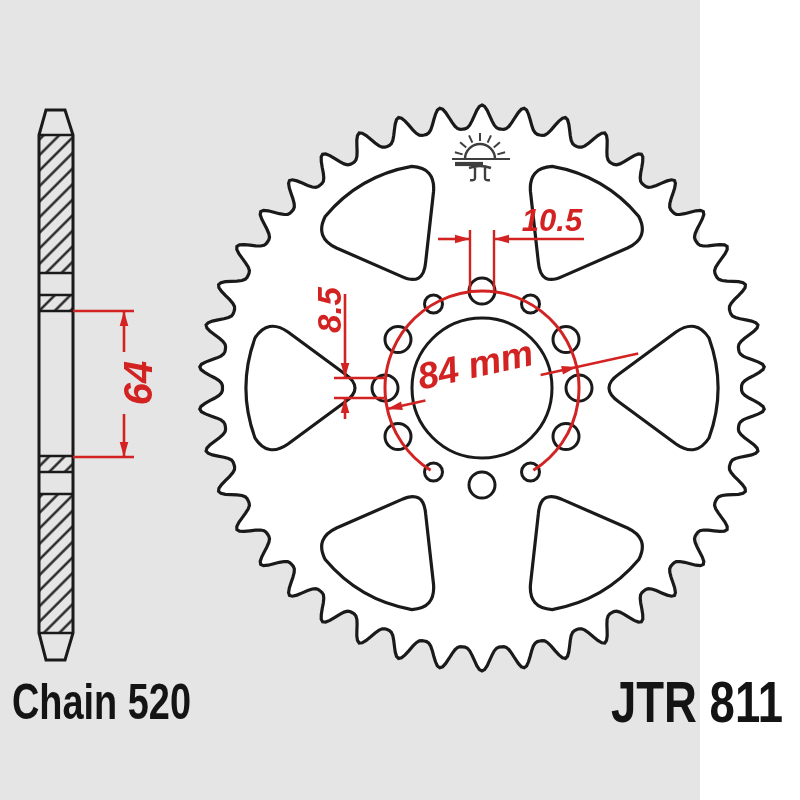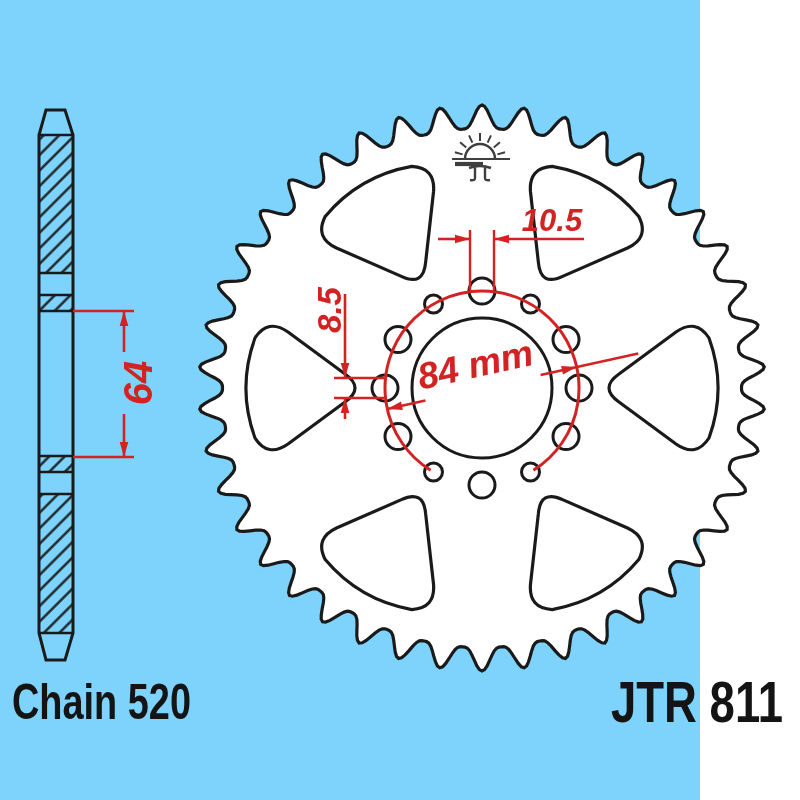--- a/index.html
+++ b/index.html
@@ -1,16 +1,16 @@
 <!DOCTYPE html>
 <html><head>
 <meta charset="utf-8">
 <style>
   html,body{margin:0;padding:0;background:#ffffff;width:800px;height:800px;overflow:hidden;}
-  #stage{width:700px;height:800px;position:relative;background:#7dd3fc;}
+  #stage{width:700px;height:800px;position:relative;background:#e5e5e5;}
   svg{display:block;}
   .dim-label{fill:#d32222;font-style:italic;font-weight:bold;font-family:"Liberation Sans",sans-serif;}
   .part-label{fill:#141414;font-weight:bold;font-family:"Liberation Sans",sans-serif;}
 </style>
 </head>
 <body>
 
 <div id="stage">
 <svg id="drawing-svg" width="800" height="800" viewBox="0 0 800 800">
   <defs>

